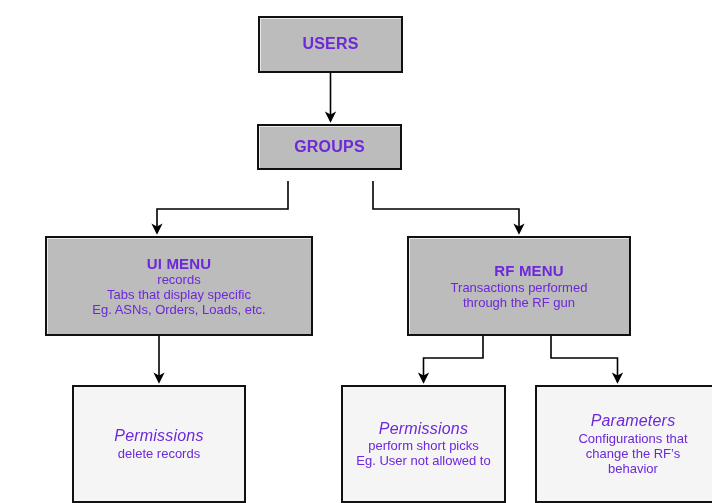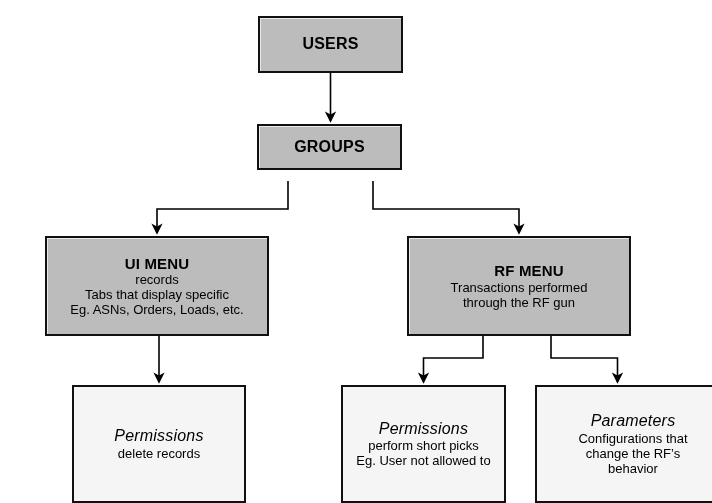--- a/index.html
+++ b/index.html
@@ -19,21 +19,21 @@
     overflow: hidden;
   }
   .node {
     position: absolute;
     box-sizing: border-box;
     display: flex;
     flex-direction: column;
     align-items: center;
     justify-content: center;
     text-align: center;
-    color: #000000;
+    color: #6d28d9;
     line-height: 1.16;
   }
   .node.gray {
     background: #bcbcbc;
     border: 2px solid #111111;
     box-shadow: inset 1px 1px 0 #e8e8e8;
   }
   .node.light {
     background: #f5f5f5;
     border: 2px solid #111111;
@@ -53,21 +53,21 @@
     font-size: 13px;
     font-weight: normal;
     padding: 0 4px;
   }
   .node-desc .l {
     display: block;
   }
   
   #node-users   { left: 258px; top: 16px;  width: 145px; height: 57px; }
   #node-groups  { left: 257px; top: 124px; width: 145px; height: 46px; }
-  #node-ui-menu { left: 45px;  top: 236px; width: 224px; height: 100px; }
+  #node-ui-menu { left: 45px;  top: 236px; width: 268px; height: 100px; }
   #node-rf-menu { left: 407px; top: 236px; width: 224px; height: 100px; }
   #node-ui-permissions { left: 72px;  top: 385px; width: 174px; height: 118px; }
   #node-rf-permissions { left: 341px; top: 385px; width: 165px; height: 118px; }
   #node-rf-parameters  { left: 535px; top: 385px; width: 196px; height: 118px;
                          box-shadow: 3px 3px 0 -1px #2a2a2a; }
   #node-ui-menu .node-title { font-size: 15px; }
   #node-rf-menu .node-title { font-size: 15px; margin-left: 20px; }
   #node-users .node-title, #node-groups .node-title { font-size: 16px; }
 
   

